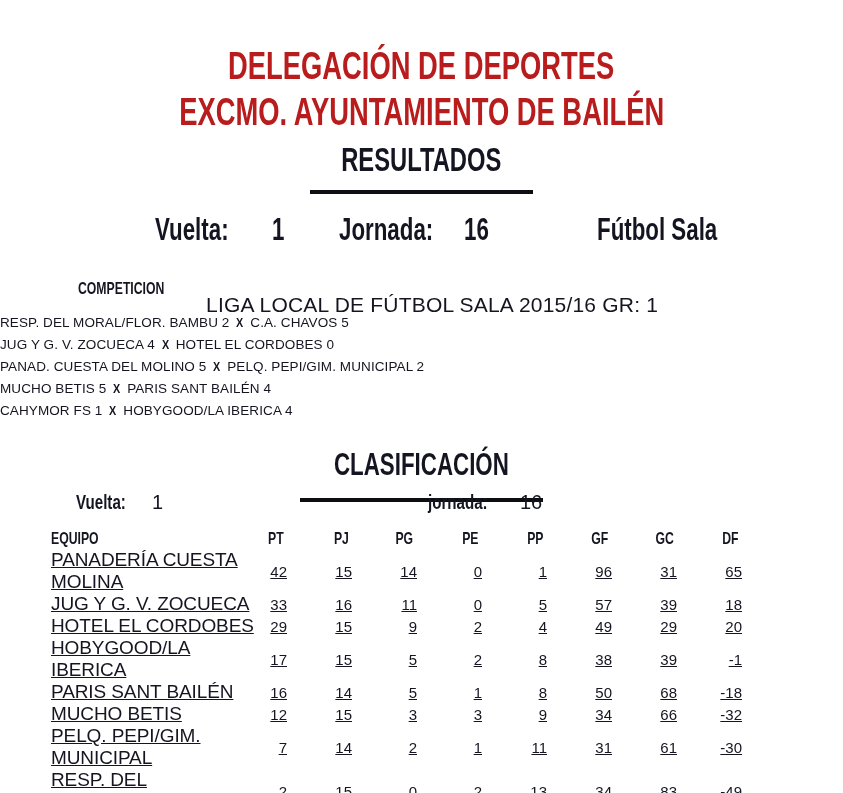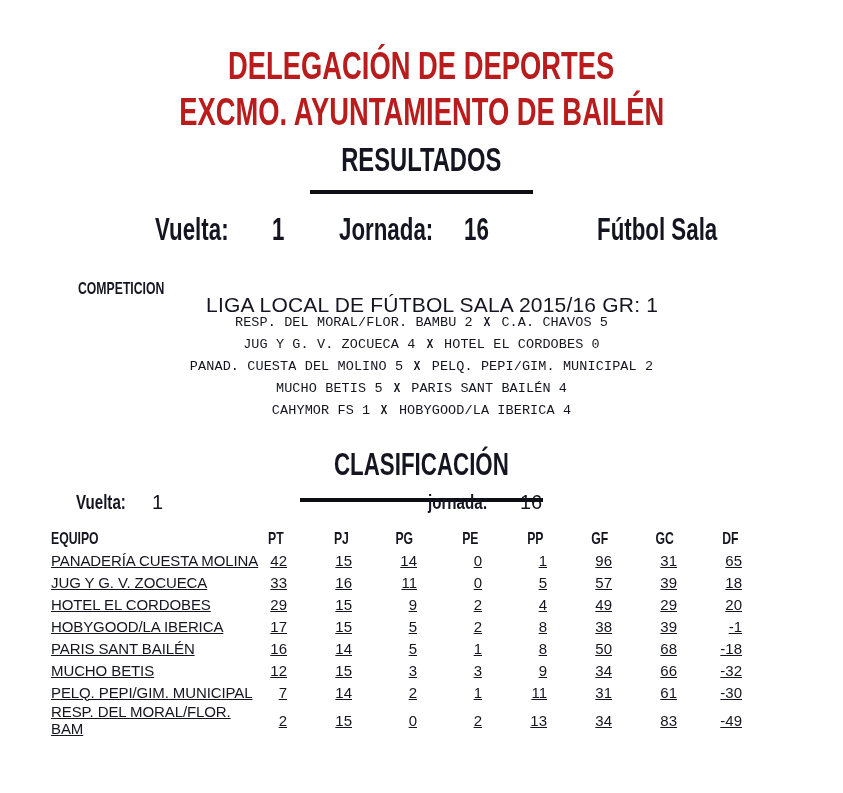--- a/index.html
+++ b/index.html
@@ -84,22 +84,20 @@
     font-weight: normal;
     letter-spacing: 0.2px;
   }
 
   
   #results-list {
     position: absolute;
     top: 312px;
     left: 0;
     width: 843px;
-    text-align: center;
-    font-family: Liberation Mono, monospace;
   }
   .result-row {
     font-size: 13.5px;
     line-height: 22px;
     letter-spacing: 0.1px;
     white-space: nowrap;
   }
   .result-x {
     font-weight: bold;
     padding: 0 2px;
@@ -156,21 +154,21 @@
     width: 212px;
     text-align: left;
   }
   th.col-num, td.col-num {
     width: 65px;
     text-align: right;
   }
   th.col-num.first-num, td.col-num.first-num { width: 24px; }
 
   .th-text { font-size: 17px; line-height: 19px; }
-  td.col-team { font-size: 15px; letter-spacing: -0.1px; }
+  td.col-team { font-size: 19px; letter-spacing: -0.1px; }
   td.col-num  { font-size: 15px; }
 </style>
 </head>
 <body>
 
 <div id="title-block">
   <div class="title-line-1">
     <span class="cond cond-cen">DELEGACIÓN DE DEPORTES</span>
   </div>
   <div class="title-line-2">

